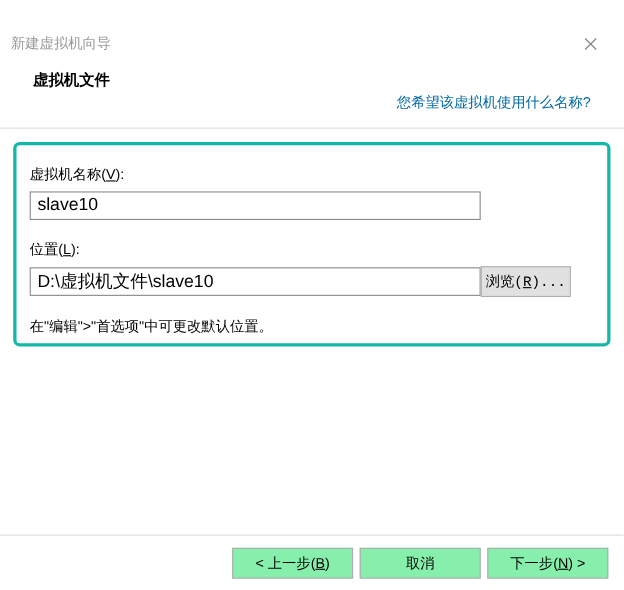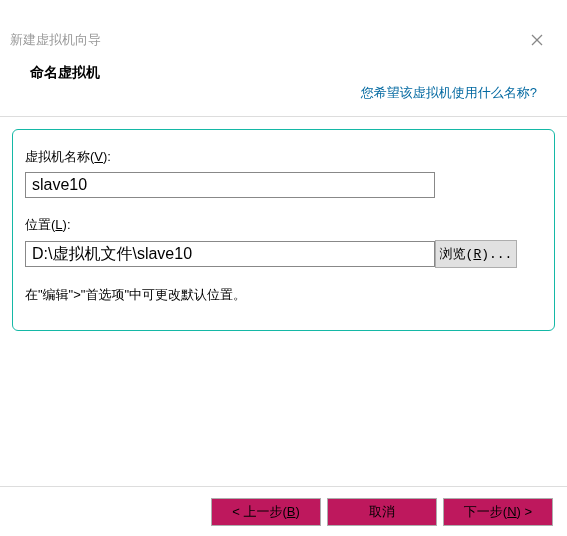--- a/index.html
+++ b/index.html
@@ -51,23 +51,23 @@
     .header-subtitle {
       font-size: 13px;
       color: #0369a1;
       padding-left: 28px;
       text-align: right;
     }
     .content-wrapper {
       padding: 12px;
     }
     .highlight-box {
-      border: 1px solid #14b8a6;
+      border: 3px solid #14b8a6;
       border-radius: 6px;
-      padding: 18px 12px 26px 12px;
+      padding: 18px 12px 6px 12px;
     }
     .field-label {
       font-size: 13px;
       color: #000;
       margin-bottom: 6px;
     }
     .text-input {
       width: 410px;
       height: 26px;
       border: 1px solid #888;
@@ -109,21 +109,21 @@
       border-top: 1px solid #ddd;
       display: flex;
       align-items: center;
       justify-content: flex-end;
       padding: 0 14px;
       gap: 6px;
     }
     .footer button {
       width: 110px;
       height: 28px;
-      background: #be185d;
+      background: #86efac;
       border: 1px solid #adadad;
       font-size: 13px;
       font-family: inherit;
       cursor: default;
     }
     .u {
       text-decoration: underline;
     }
   </style>
 </head>
@@ -133,21 +133,21 @@
   <span class="title">新建虚拟机向导</span>
   <div class="close-btn">
     <svg width="12" height="12" viewBox="0 0 12 12">
         <line x1="1" y1="1" x2="11" y2="11" stroke="#888" stroke-width="1.2"></line>
         <line x1="11" y1="1" x2="1" y2="11" stroke="#888" stroke-width="1.2"></line>
       </svg>
   </div>
 </div>
 
 <div class="header">
-  <div class="header-title">命名虚拟机</div>
+  <div class="header-title">虚拟机文件</div>
   <div class="header-subtitle">您希望该虚拟机使用什么名称?</div>
 </div>
 
 <div class="content-wrapper">
   <div class="highlight-box">
 
     <div class="field-group">
       <div class="field-label">
         <span>虚拟机名称(</span><span class="u">V</span><span>):</span>
       </div>

